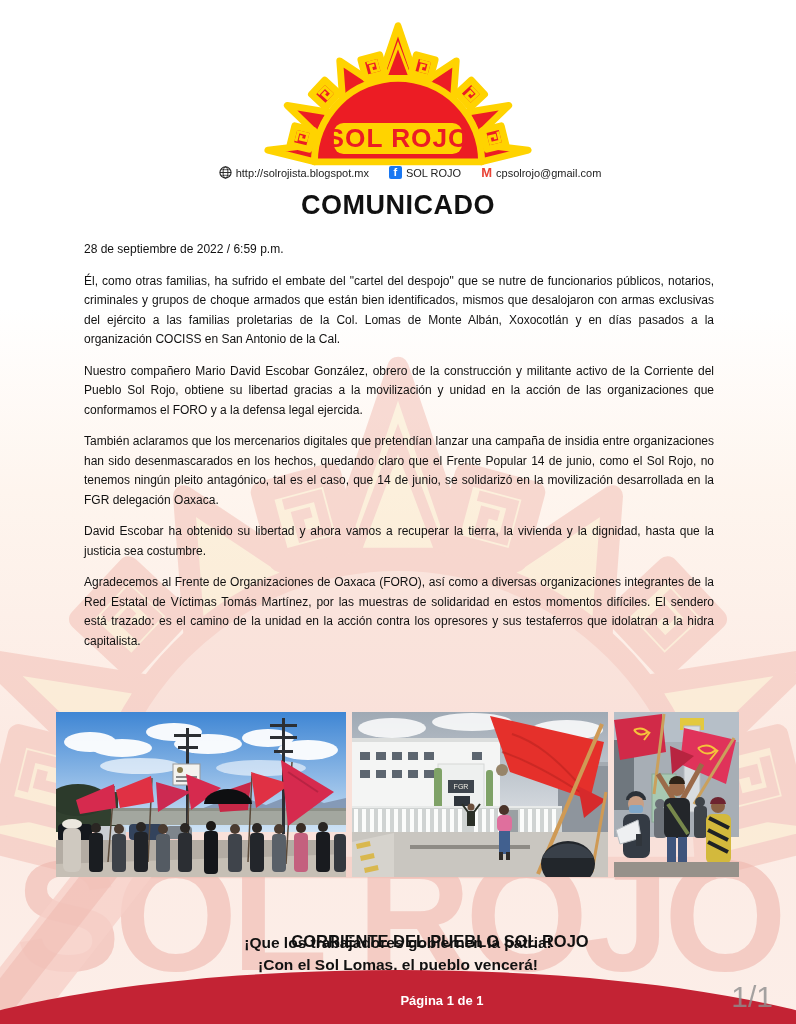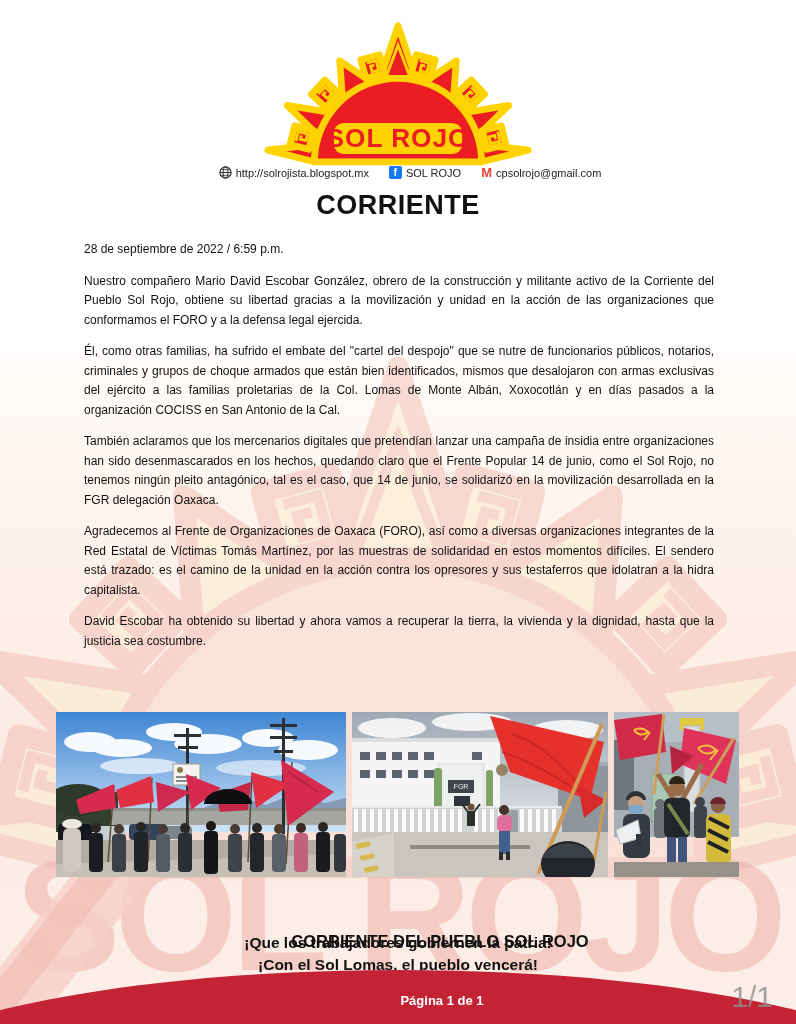--- a/index.html
+++ b/index.html
@@ -154,29 +154,29 @@
     <span class="item">
       <span class="fb-ic">f</span>
       <span>SOL ROJO</span>
     </span>
     <span class="item">
       <span class="gm-ic">M</span>
       <span>cpsolrojo@gmail.com</span>
     </span>
   </div>
 
-  <div class="title">CORRIENTE</div>
+  <div class="title">COMUNICADO</div>
 
   <div class="body">
     <p class="date">28 de septiembre de 2022 / 6:59 p.m.</p>
+    <p>Él, como otras familias, ha sufrido el embate del "cartel del despojo" que se nutre de funcionarios públicos, notarios, criminales y grupos de choque armados que están bien identificados, mismos que desalojaron con armas exclusivas del ejército a las familias proletarias de la Col. Lomas de Monte Albán, Xoxocotlán y en días pasados a la organización COCISS en San Antonio de la Cal.</p>
     <p>Nuestro compañero Mario David Escobar González, obrero de la construcción y militante activo de la Corriente del Pueblo Sol Rojo, obtiene su libertad gracias a la movilización y unidad en la acción de las organizaciones que conformamos el FORO y a la defensa legal ejercida.</p>
-    <p>Él, como otras familias, ha sufrido el embate del "cartel del despojo" que se nutre de funcionarios públicos, notarios, criminales y grupos de choque armados que están bien identificados, mismos que desalojaron con armas exclusivas del ejército a las familias proletarias de la Col. Lomas de Monte Albán, Xoxocotlán y en días pasados a la organización COCISS en San Antonio de la Cal.</p>
     <p>También aclaramos que los mercenarios digitales que pretendían lanzar una campaña de insidia entre organizaciones han sido desenmascarados en los hechos, quedando claro que el Frente Popular 14 de junio, como el Sol Rojo, no tenemos ningún pleito antagónico, tal es el caso, que 14 de junio, se solidarizó en la movilización desarrollada en la FGR delegación Oaxaca.</p>
+    <p>David Escobar ha obtenido su libertad y ahora vamos a recuperar la tierra, la vivienda y la dignidad, hasta que la justicia sea costumbre.</p>
     <p>Agradecemos al Frente de Organizaciones de Oaxaca (FORO), así como a diversas organizaciones integrantes de la Red Estatal de Víctimas Tomás Martínez, por las muestras de solidaridad en estos momentos difíciles. El sendero está trazado: es el camino de la unidad en la acción contra los opresores y sus testaferros que idolatran a la hidra capitalista.</p>
-    <p>David Escobar ha obtenido su libertad y ahora vamos a recuperar la tierra, la vivienda y la dignidad, hasta que la justicia sea costumbre.</p>
   </div>
 
   <div class="photos">
 
     <svg width="290" height="165" viewBox="0 0 290 165">
       <defs>
         <linearGradient id="sky1" x1="0" y1="0" x2="0" y2="1">
           <stop offset="0" stop-color="#3f86d4"></stop>
             <stop offset="1" stop-color="#cfe3f5"></stop>
         </linearGradient>

